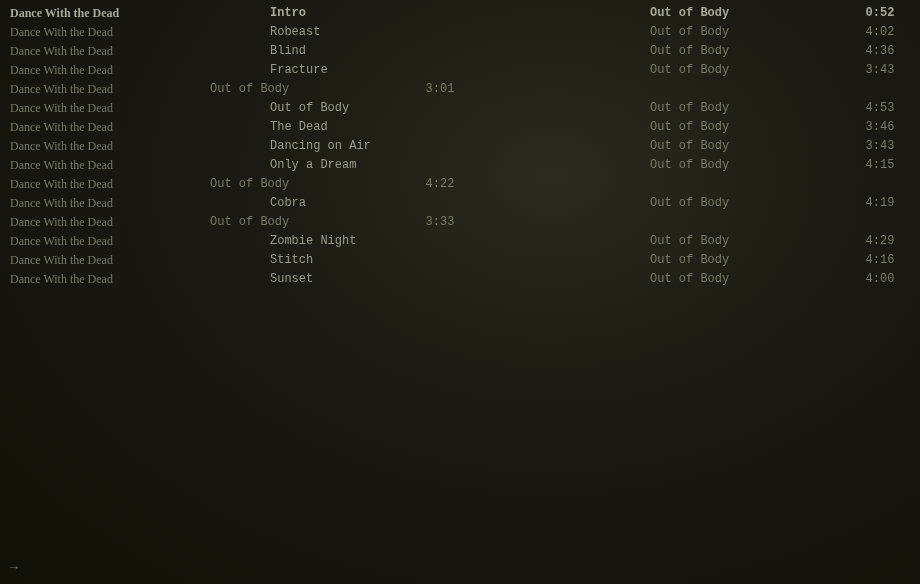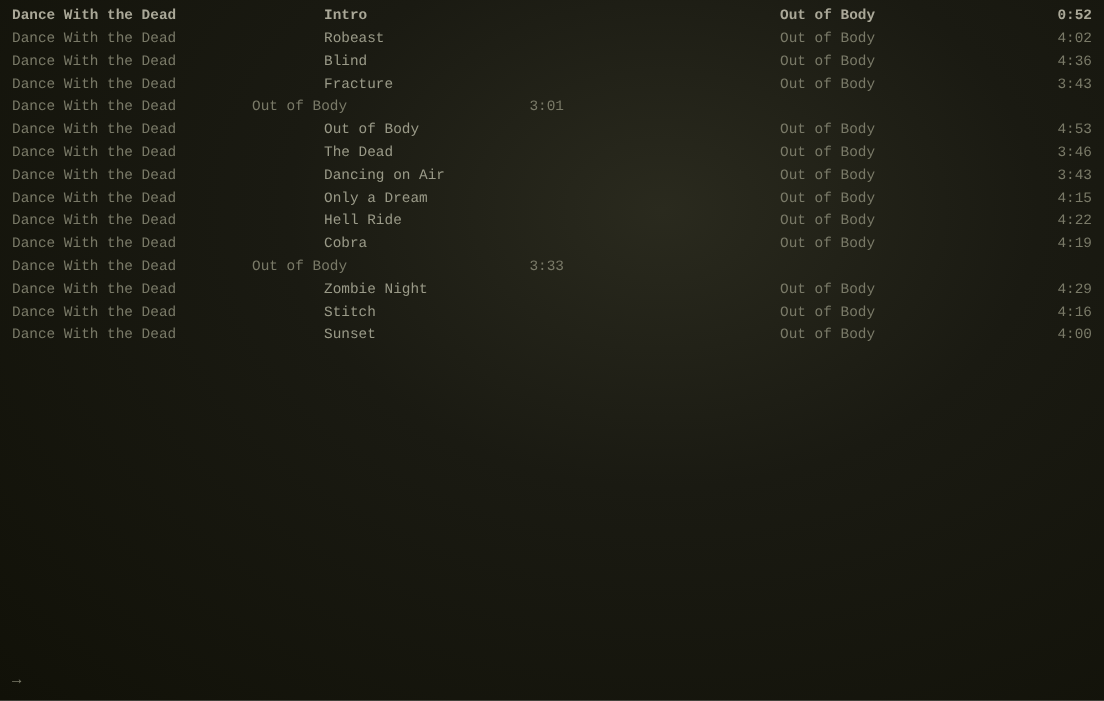--- a/index.html
+++ b/index.html
@@ -38,20 +38,21 @@
       font-weight: bold;
     }
 
     .col-artist {
       width: 200px;
       min-width: 200px;
       color: #7a7a68;
       font-size: 12px;
       white-space: nowrap;
       overflow: hidden;
+      font-family: Liberation Serif, serif;
     }
 
     .track-row.header .col-artist {
       color: #aaa898;
     }
 
     .col-title {
       flex: 1;
       color: #9a9a88;
       font-size: 12px;
@@ -74,21 +75,21 @@
       text-align: left;
     }
 
     .track-row.header .col-album {
       color: #aaa898;
     }
 
     .col-duration {
       width: 60px;
       min-width: 60px;
-      text-align: right;
+      text-align: center;
       color: #7a7a68;
       font-size: 12px;
     }
 
     .track-row.header .col-duration {
       color: #aaa898;
     }
 
     .arrow-indicator {
       position: absolute;
@@ -151,21 +152,20 @@
       <span class="col-duration">3:43</span>
     </div>
     <div class="track-row">
       <span class="col-artist">Dance With the Dead</span>
       <span class="col-title">Only a Dream</span>
       <span class="col-album">Out of Body</span>
       <span class="col-duration">4:15</span>
     </div>
     <div class="track-row">
       <span class="col-artist">Dance With the Dead</span>
-      <span class="col-title">Hell Ride</span>
       <span class="col-album">Out of Body</span>
       <span class="col-duration">4:22</span>
     </div>
     <div class="track-row">
       <span class="col-artist">Dance With the Dead</span>
       <span class="col-title">Cobra</span>
       <span class="col-album">Out of Body</span>
       <span class="col-duration">4:19</span>
     </div>
     <div class="track-row">

